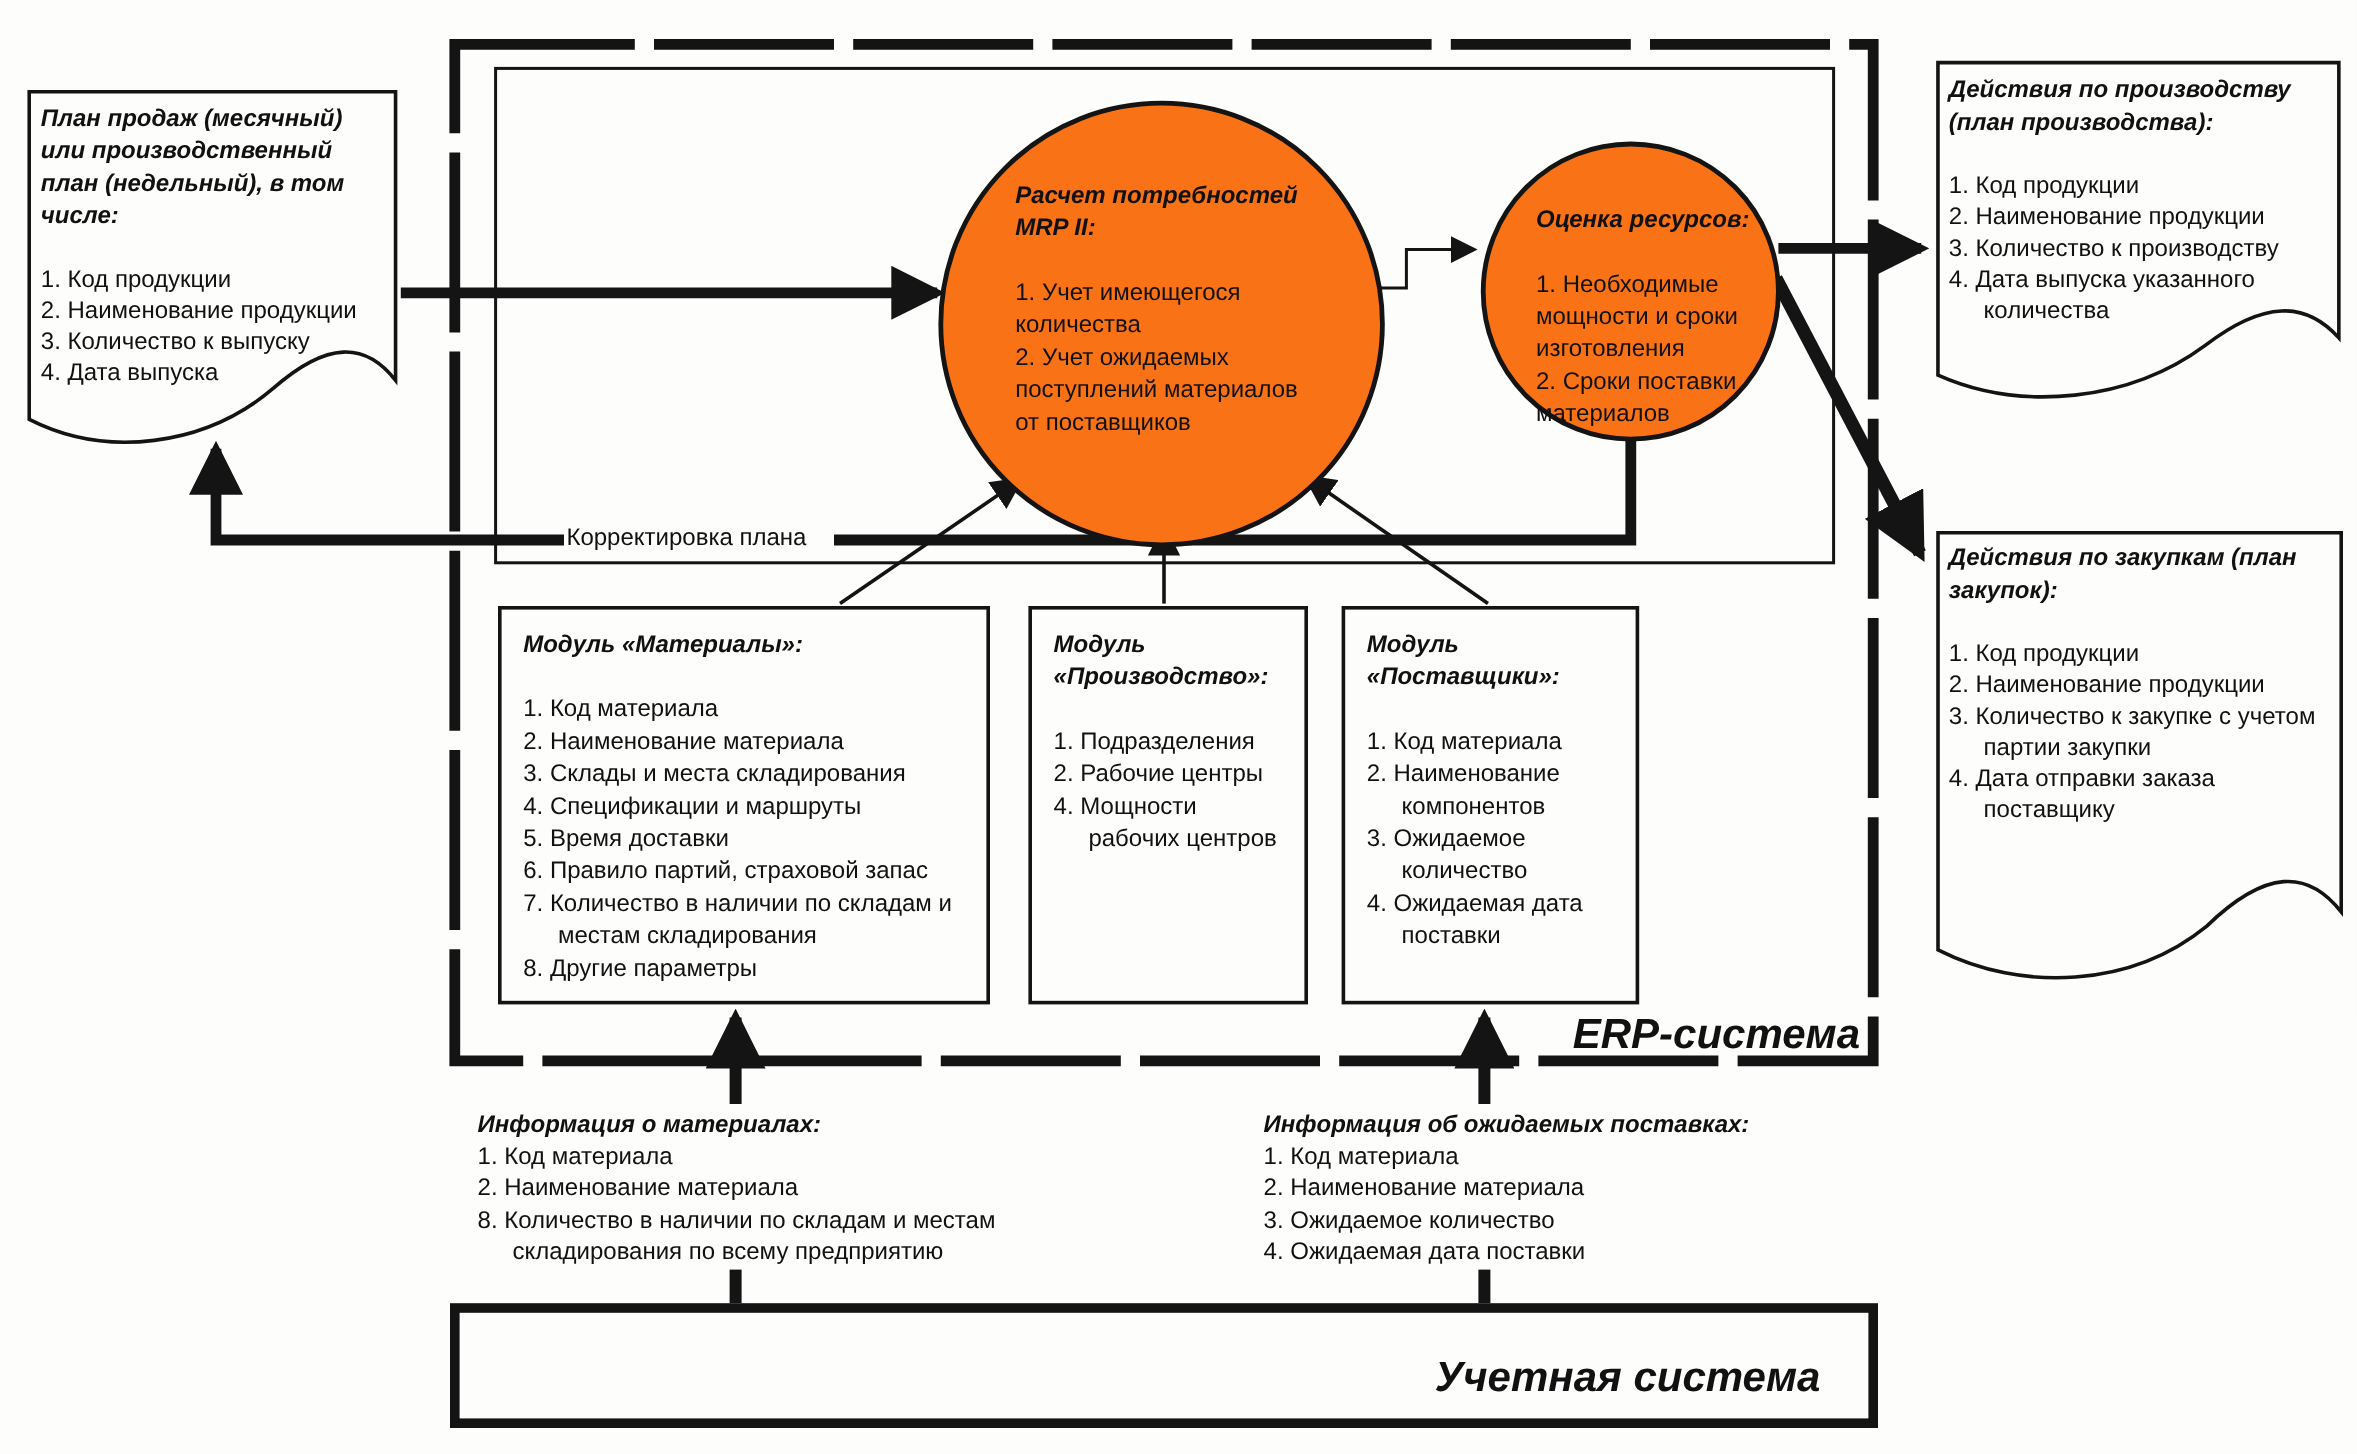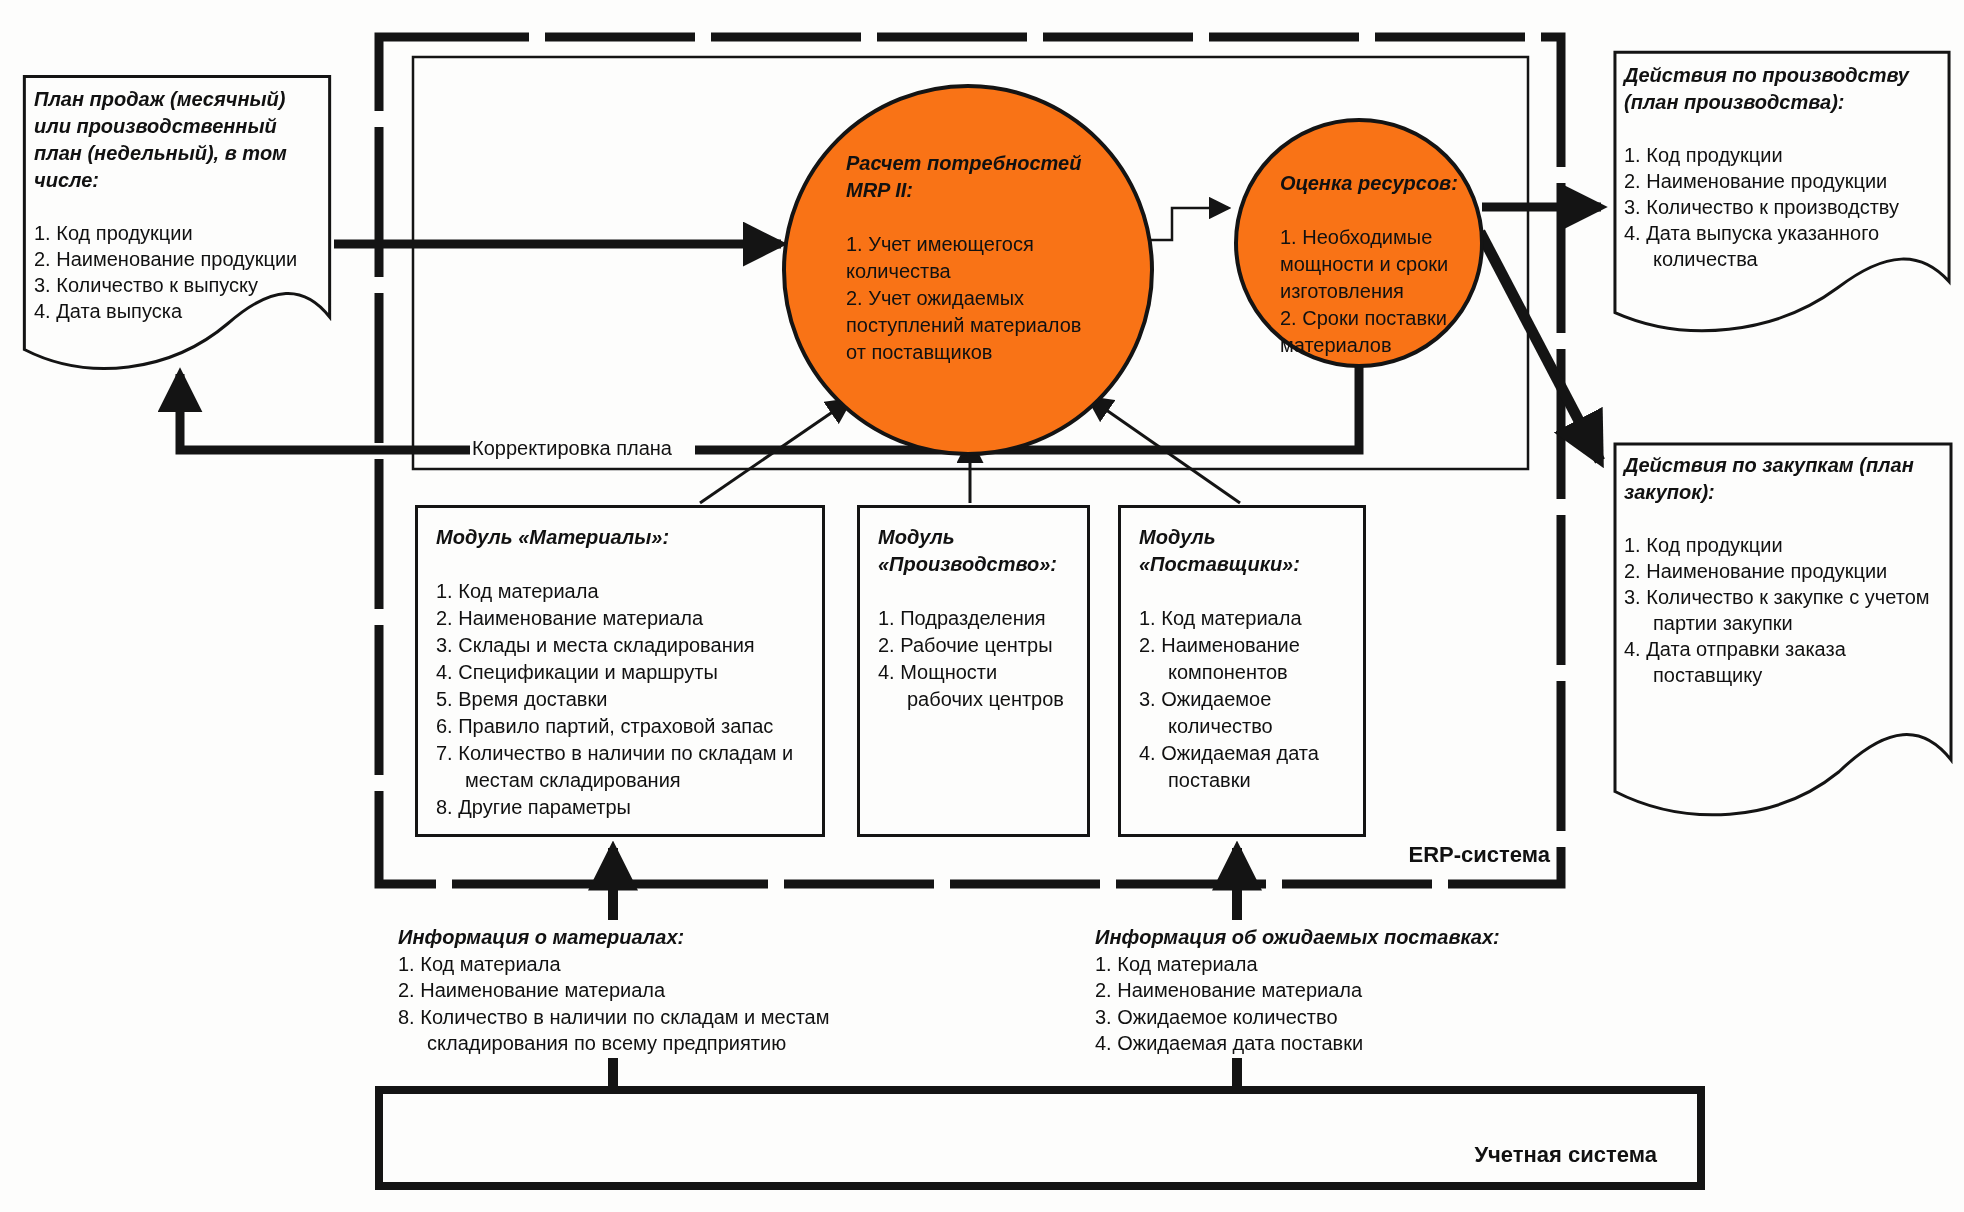--- a/index.html
+++ b/index.html
@@ -23,21 +23,21 @@
   .circle-inner{font-size:20px;line-height:27px;}
   
   .box{position:absolute;z-index:2;border:3px solid #141414;background:#fdfdfc;box-sizing:border-box;
        font-size:20px;line-height:27px;padding:16px 12px 0 18px;}
   .box .ttl{font-size:20px;line-height:27px;margin-bottom:27px;}
   
   .info{position:absolute;z-index:2;font-size:20px;line-height:26.5px;}
   .info .ttl{margin-bottom:0;font-size:20px;line-height:26.5px;}
   
   .lab{position:absolute;z-index:3;font-size:20px;}
-  .sys-label{font-size:22px;font-weight:bold;text-align:right;}
+  .sys-label{font-size:35px;font-weight:bold;font-style:italic;text-align:right;}
   
   .accounting{position:absolute;z-index:2;border:8px solid #141414;background:#fdfdfc;box-sizing:border-box;}
   .accounting .sys-label{position:absolute;right:40px;bottom:14px;}
 </style>
 </head>
 <body>
 
 <div class="canvas">
 
   <svg class="wires" width="1964" height="1212" viewBox="0 0 1964 1212">
@@ -161,25 +161,25 @@
 
   <div class="lab sys-label" style="left:1300px;top:842px;width:250px;">ERP-система</div>
 
   <div class="info" style="left:398px;top:924px;width:436px;">
     <p class="ttl">Информация о материалах:</p>
     <p class="li">1. Код материала</p>
     <p class="li">2. Наименование материала</p>
     <p class="li">8. Количество в наличии по складам и местам складирования по всему предприятию</p>
   </div>
 
-  <div class="info" style="left:1095px;top:924px;width:450px;">
+  <div class="info" style="left:1053px;top:924px;width:450px;">
     <p class="ttl">Информация об ожидаемых поставках:</p>
     <p class="li">1. Код материала</p>
     <p class="li">2. Наименование материала</p>
     <p class="li">3. Ожидаемое количество</p>
     <p class="li">4. Ожидаемая дата поставки</p>
   </div>
 
-  <div class="accounting" style="left:375px;top:1086px;width:1330px;height:104px;">
+  <div class="accounting" style="left:375px;top:1086px;width:1190px;height:104px;">
     <span class="sys-label">Учетная система</span>
   </div>
 
 </div>
 
 </body></html>

